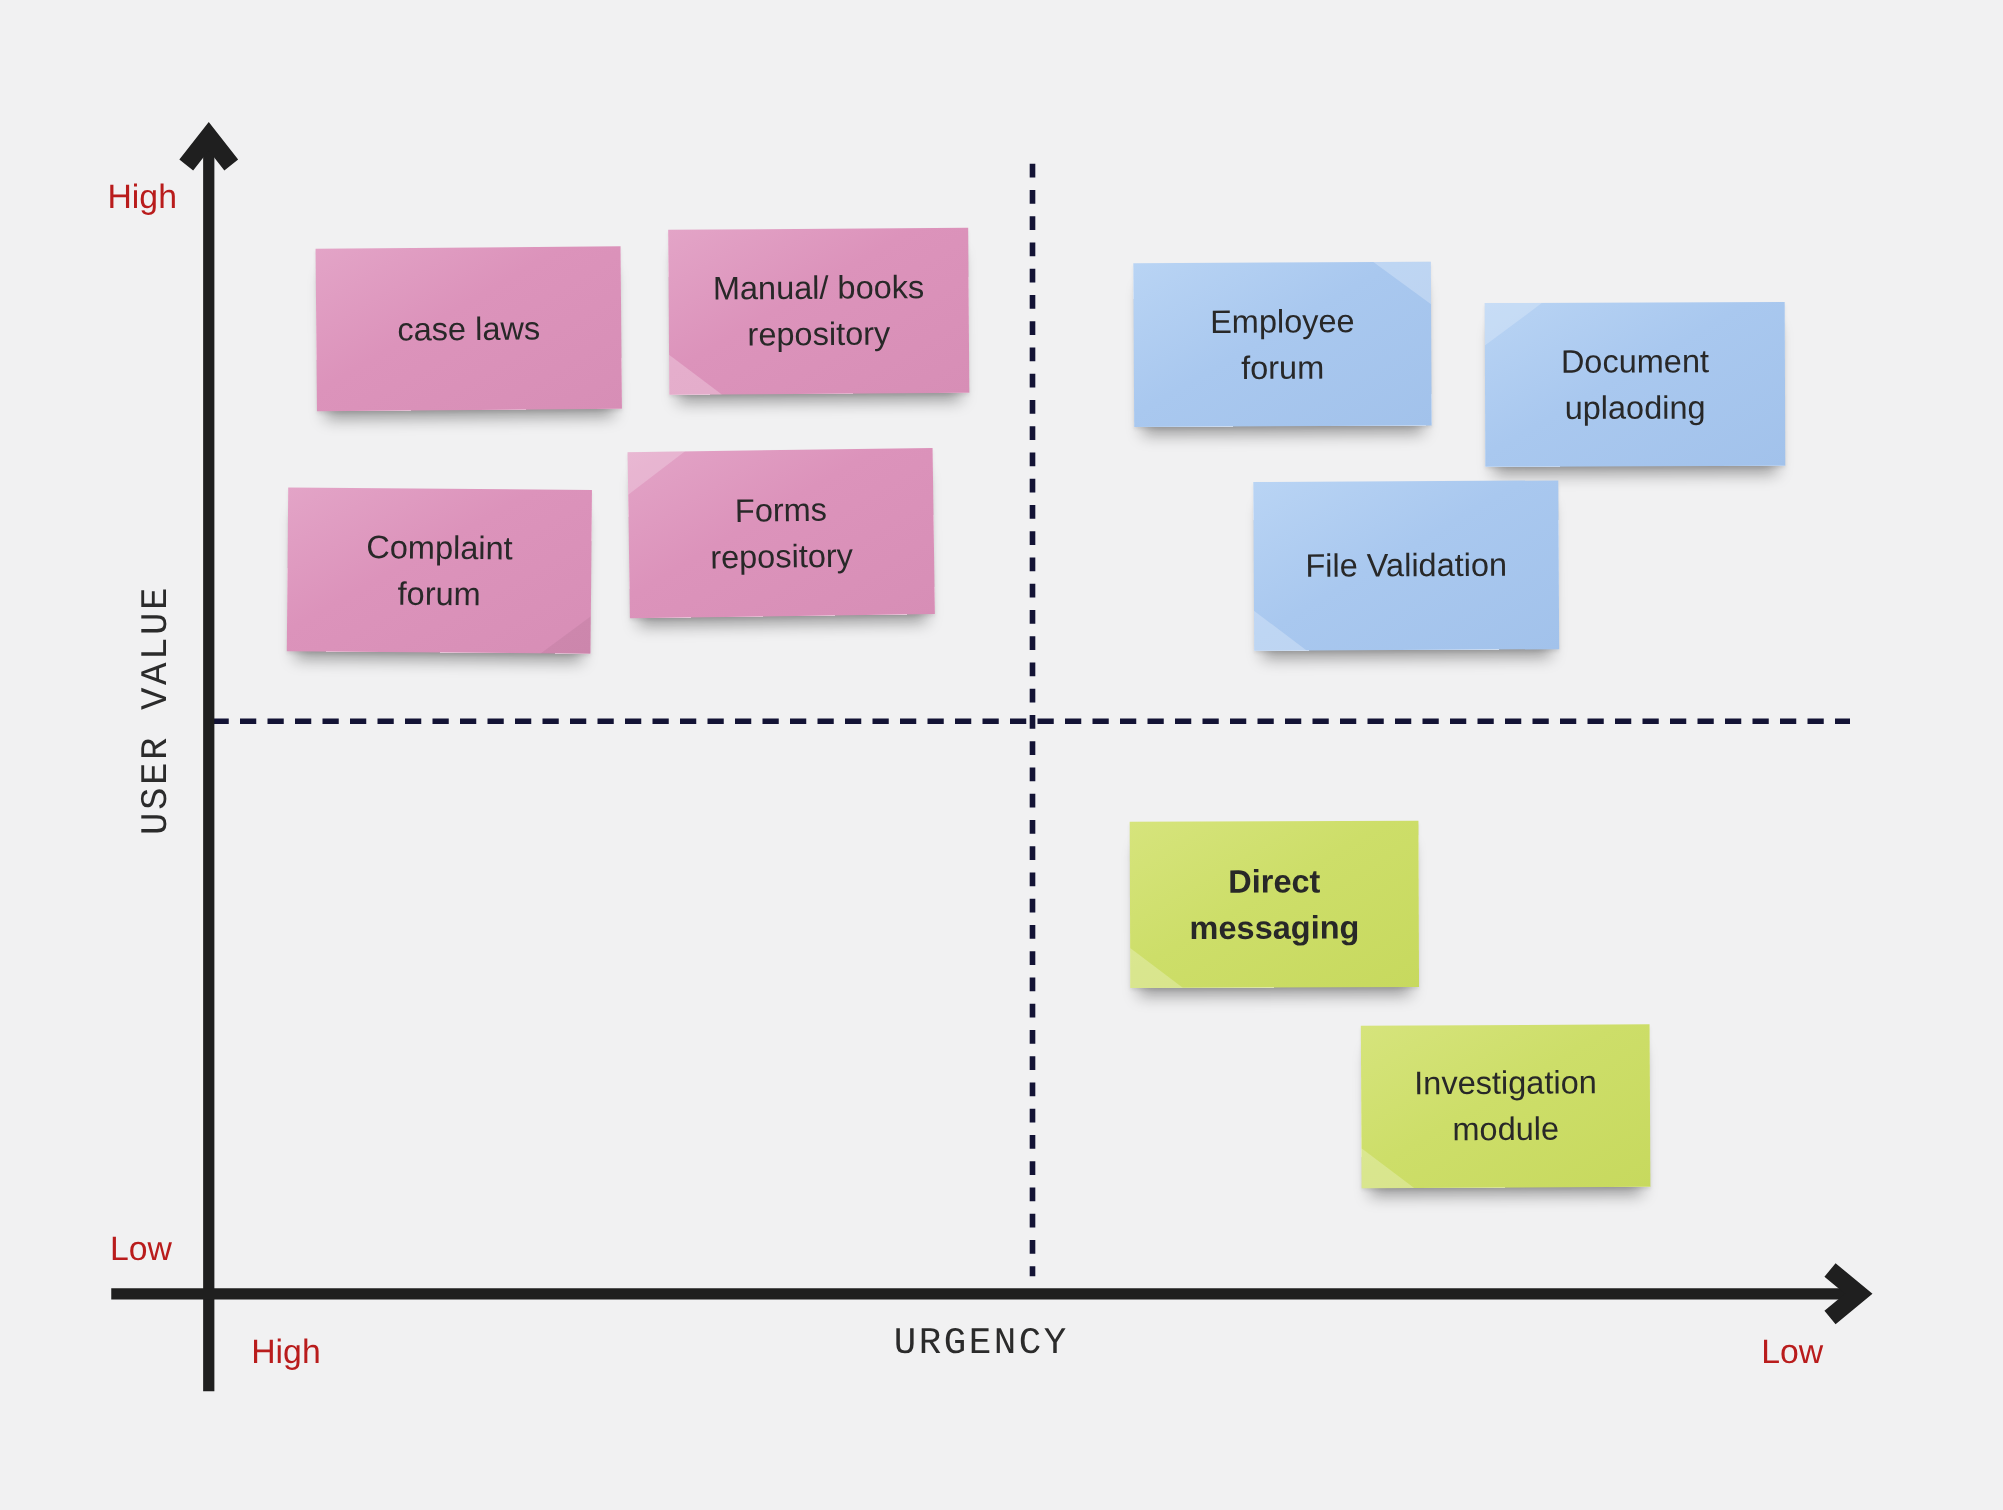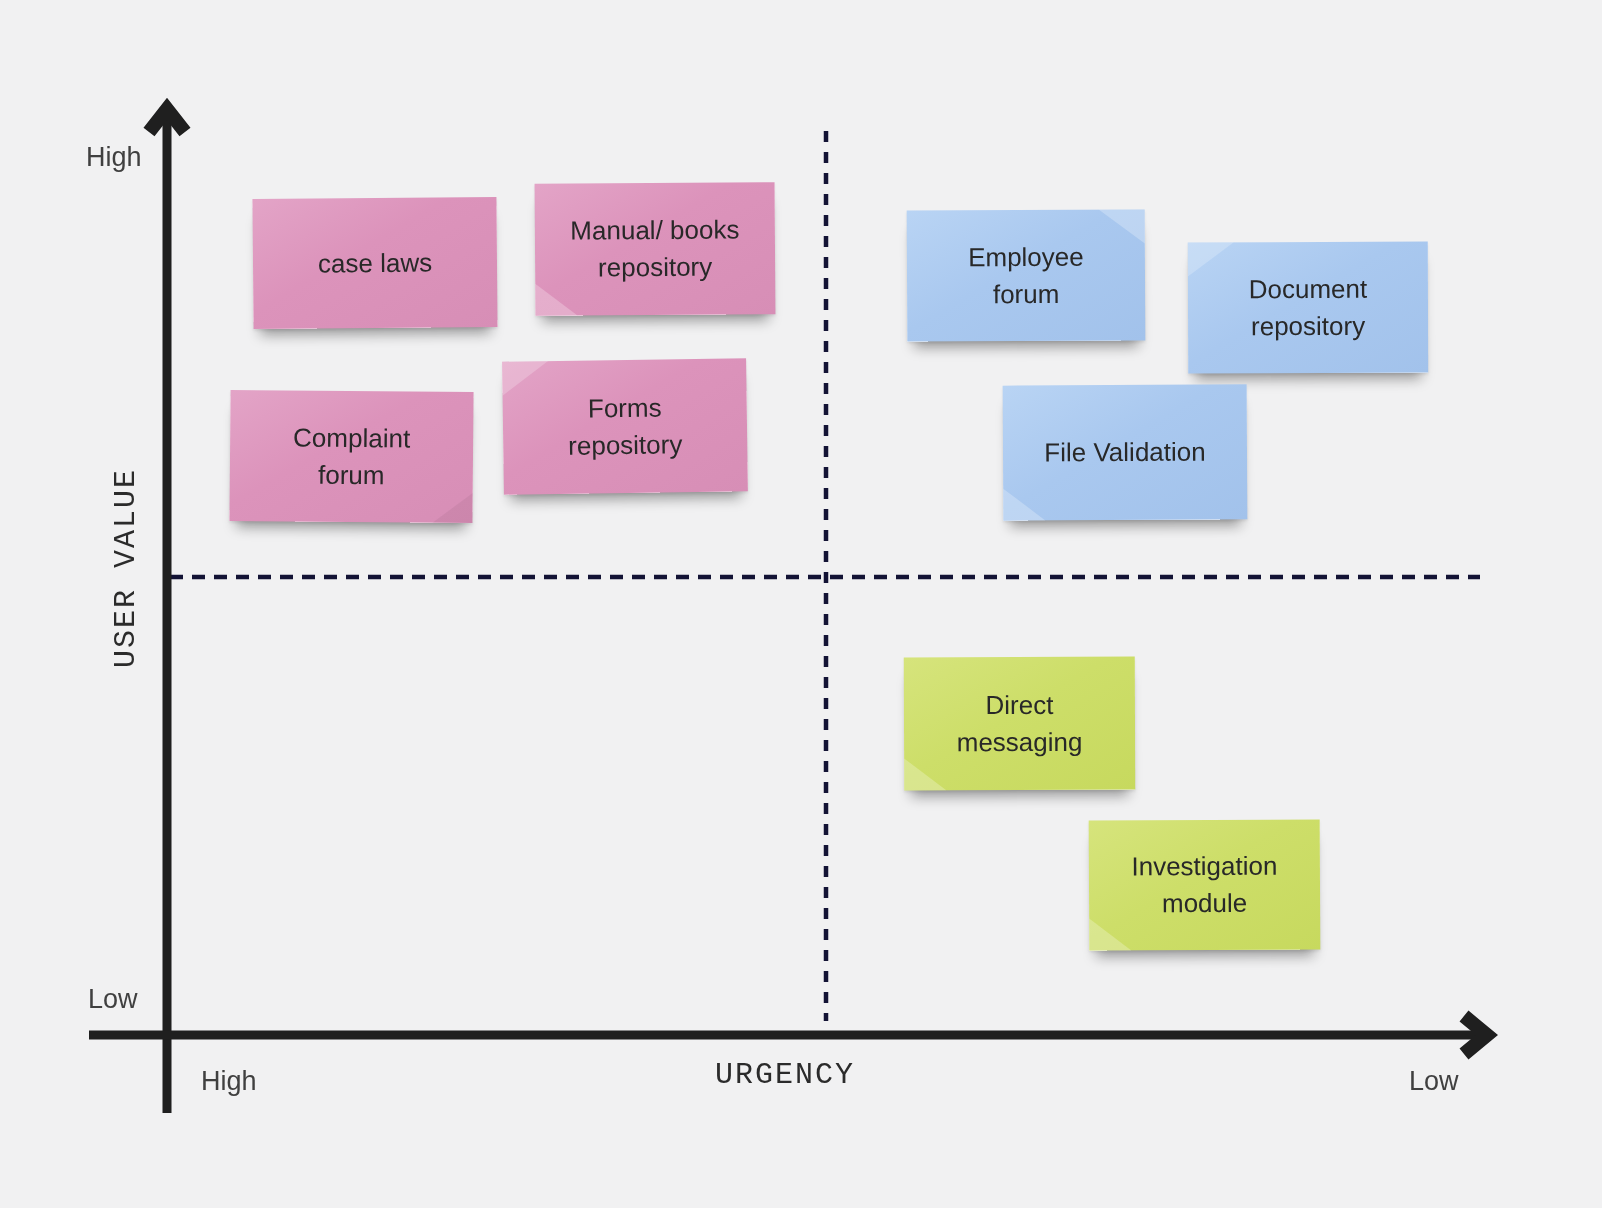--- a/index.html
+++ b/index.html
@@ -12,21 +12,21 @@
   .board{
     position:relative;
     width:1602px;height:1208px;
     background:#f1f1f2;
   }
   .axes-svg{position:absolute;left:0;top:0;}
 
   
   .axis-endpoint{
     position:absolute;
-    color:#404040;
+    color:#b91c1c;
     font-size:27px;
     line-height:1;
     white-space:nowrap;
   }
   .label-y-high{left:86px;top:144px;}
   .label-y-low{left:88px;top:986px;}
   .label-x-high{left:201px;top:1068px;}
   .label-x-low{left:1409px;top:1068px;}
 
   .axis-title{
@@ -76,21 +76,21 @@
   .fold-tr::after{right:0;top:0;border-right:46px solid rgba(255,255,255,0.25);border-bottom:34px solid transparent;}
   .fold-br::after{right:0;bottom:0;border-right:40px solid rgba(0,0,0,0.05);border-top:30px solid transparent;}
 
   .note-case-laws        {left:253px;top:198px;width:244px;height:130px;transform:rotate(-0.5deg);}
   .note-manual-books     {left:535px;top:183px;width:240px;height:132px;transform:rotate(-0.4deg);}
   .note-complaint-forum  {left:230px;top:391px;width:243px;height:131px;transform:rotate(0.5deg);}
   .note-forms-repository {left:503px;top:360px;width:244px;height:133px;transform:rotate(-0.8deg);}
   .note-employee-forum   {left:907px;top:210px;width:238px;height:131px;transform:rotate(-0.3deg);}
   .note-document-uplaoding{left:1188px;top:242px;width:240px;height:131px;transform:rotate(-0.2deg);}
   .note-file-validation  {left:1003px;top:385px;width:244px;height:135px;transform:rotate(-0.3deg);}
-  .note-direct-messaging {left:904px;top:657px;width:231px;height:133px;transform:rotate(-0.2deg);}
+  .note-direct-messaging {left:904px;top:657px;width:231px;height:133px;transform:rotate(-0.2deg);font-weight:bold;}
   .note-investigation-module{left:1089px;top:820px;width:231px;height:130px;transform:rotate(-0.3deg);}
 </style>
 </head>
 <body>
 
 <div class="board">
 
   <svg class="axes-svg" width="1602" height="1208" viewBox="0 0 1602 1208">
 
     <line x1="826" y1="131" x2="826" y2="1021" stroke="#131335" stroke-width="4.5" stroke-dasharray="11 10"></line>
@@ -117,20 +117,20 @@
   <div class="note pink note-case-laws">case laws</div>
   <div class="note pink fold-bl note-manual-books">Manual/ books
 repository</div>
   <div class="note pink fold-br note-complaint-forum">Complaint
 forum</div>
   <div class="note pink fold-tl note-forms-repository">Forms
 repository</div>
   <div class="note blue fold-tr note-employee-forum">Employee
 forum</div>
   <div class="note blue fold-tl note-document-uplaoding">Document
-repository</div>
+uplaoding</div>
   <div class="note blue fold-bl note-file-validation">File Validation</div>
   <div class="note green fold-bl note-direct-messaging">Direct
 messaging</div>
   <div class="note green fold-bl note-investigation-module">Investigation
 module</div>
 
 </div>
 
 </body></html>

